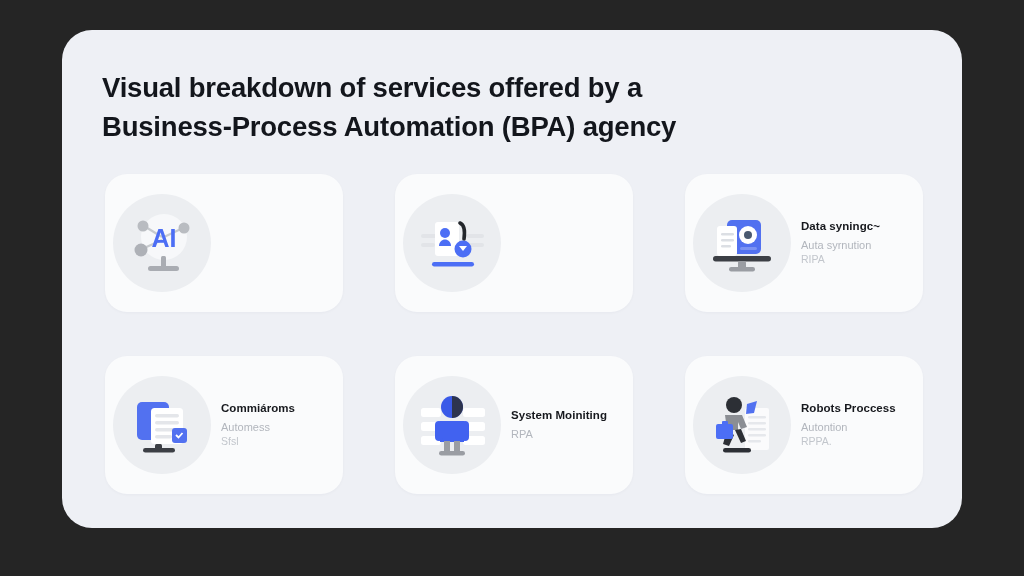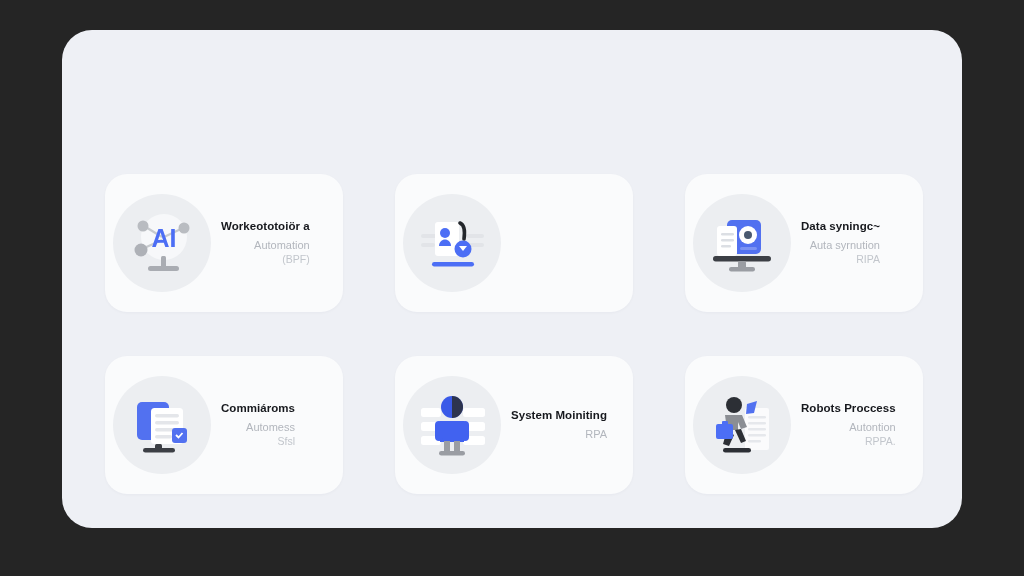--- a/index.html
+++ b/index.html
@@ -54,21 +54,20 @@
     row-gap: 44px;
   }
 
   .card {
     background: #fafbfc;
     border-radius: 22px;
     display: flex;
     align-items: center;
     padding: 0 14px 0 8px;
     box-shadow: 0 1px 3px rgba(30,40,70,0.035);
-    text-align: right;
   }
 
   .icon-wrap {
     flex: 0 0 auto;
     width: 98px;
     height: 98px;
     border-radius: 50%;
     background: #eceef1;
     display: flex;
     align-items: center;
@@ -108,42 +107,41 @@
 
   
   .soft   { filter: blur(0.35px); }
   .softer { filter: blur(0.6px); }
 </style>
 </head>
 <body>
 
 <div class="panel">
 
+  <div class="heading">
+    <span class="heading-line">Visual breakdown of services offered by a</span>
+    <span class="heading-line">Business-Process Automation (BPA) agency</span>
+  </div>
 
   <div class="grid">
 
     <div class="card">
       <div class="icon-wrap">
         <svg width="78" height="78" viewBox="0 0 78 78" class="soft">
           <circle cx="41" cy="33" r="23" fill="#f7f8fa"></circle>
           <line x1="21" y1="22" x2="39" y2="33" stroke="#c7cace" stroke-width="2.2"></line>
           <line x1="60" y1="24" x2="41" y2="33" stroke="#c7cace" stroke-width="2.2"></line>
           <line x1="19" y1="45" x2="39" y2="36" stroke="#c7cace" stroke-width="2.2"></line>
           <circle cx="20" cy="22" r="5.5" fill="#b9bcc1"></circle>
           <circle cx="61" cy="24" r="5.5" fill="#b9bcc1"></circle>
           <circle cx="18" cy="46" r="6.5" fill="#aeb1b7"></circle>
           <text x="41" y="43" text-anchor="middle" fill="#4c6ef5" font-family="Liberation Sans, sans-serif" font-size="25" font-weight="700">AI</text>
           <rect x="38" y="52" width="5" height="11" rx="1.5" fill="#a9acb2"></rect>
           <rect x="25" y="62" width="31" height="5" rx="2.5" fill="#a9acb2"></rect>
         </svg>
-      </div>
-      <div class="card-text">
-        <div class="card-title soft">Workeototoiör a</div>
-        <div class="card-sub soft">Automation</div>
-        <div class="card-sub-2 softer">(BPF)</div>
       </div>
     </div>
 
     <div class="card">
       <div class="icon-wrap">
         <svg width="78" height="78" viewBox="0 0 78 78" class="soft">
           <rect x="8" y="30" width="17" height="4" rx="2" fill="#e2e4e8"></rect>
           <rect x="8" y="39" width="14" height="4" rx="2" fill="#e2e4e8"></rect>
           <rect x="53" y="30" width="18" height="4" rx="2" fill="#e2e4e8"></rect>
           <rect x="56" y="39" width="15" height="4" rx="2" fill="#e2e4e8"></rect>

